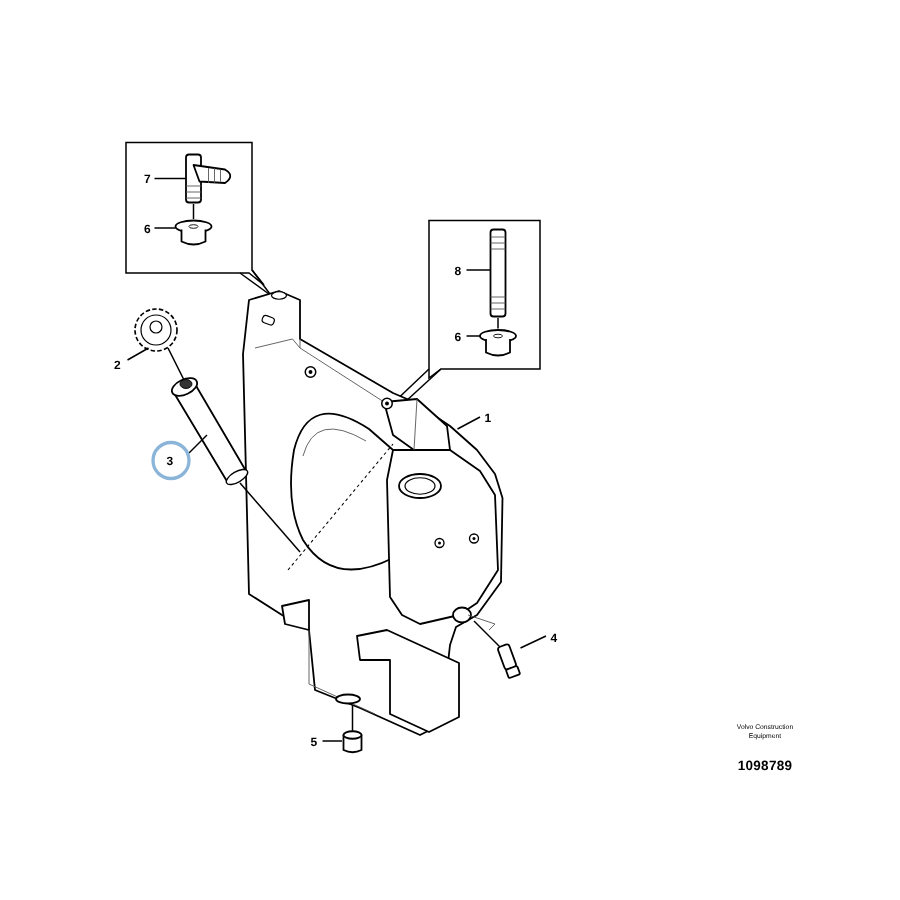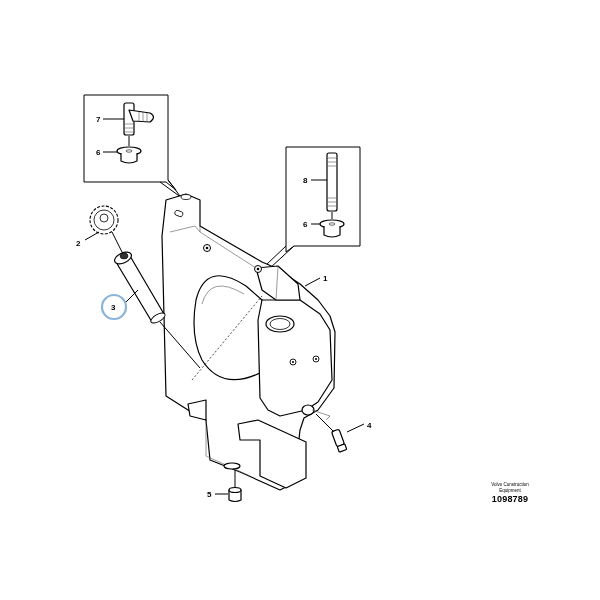--- a/index.html
+++ b/index.html
@@ -1,21 +1,21 @@
 <!DOCTYPE html>
 <html><head>
 <meta charset="utf-8">
 <style>
   html, body { margin:0; padding:0; background:#ffffff; }
   body { width:600px; height:600px; position:relative; overflow:hidden; font-family:"Liberation Sans", sans-serif; }
   #diagram { position:absolute; left:0; top:0; width:600px; height:600px; }
   .callout { font-family:"Liberation Sans", sans-serif; font-weight:bold; font-size:8px; fill:#000; }
   .brand { position:absolute; left:470px; top:482px; width:80px; text-align:center; font-family:"Liberation Sans", sans-serif; color:#000; }
   .brand-line { font-size:4.5px; line-height:5.5px; }
-  .brand-num { font-size:9px; font-weight:bold; margin-top:1px; letter-spacing:0.2px; }
+  .brand-num { font-size:9px; font-weight:bold; margin-top:12px; letter-spacing:0.2px; }
   .ln { stroke:#000; stroke-width:1; fill:none; }
   .part { stroke:#000; stroke-width:1.2; fill:#fff; stroke-linejoin:round; }
   .thin { stroke:#555; stroke-width:0.6; fill:none; }
   .dash { stroke:#000; stroke-width:0.7; fill:none; stroke-dasharray:2,2; }
 </style>
 </head>
 <body>
 
 <svg id="diagram" viewBox="0 0 600 600" xmlns="http://www.w3.org/2000/svg">
 

